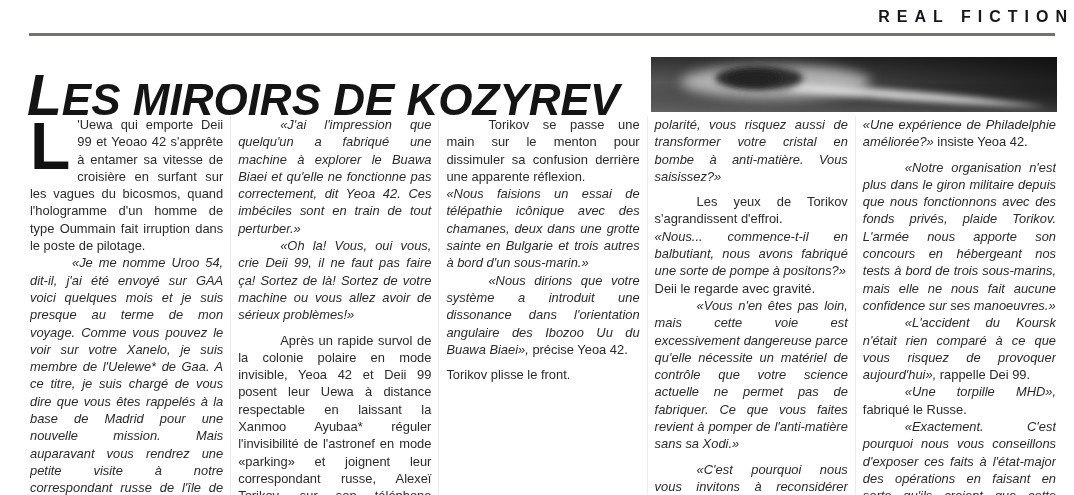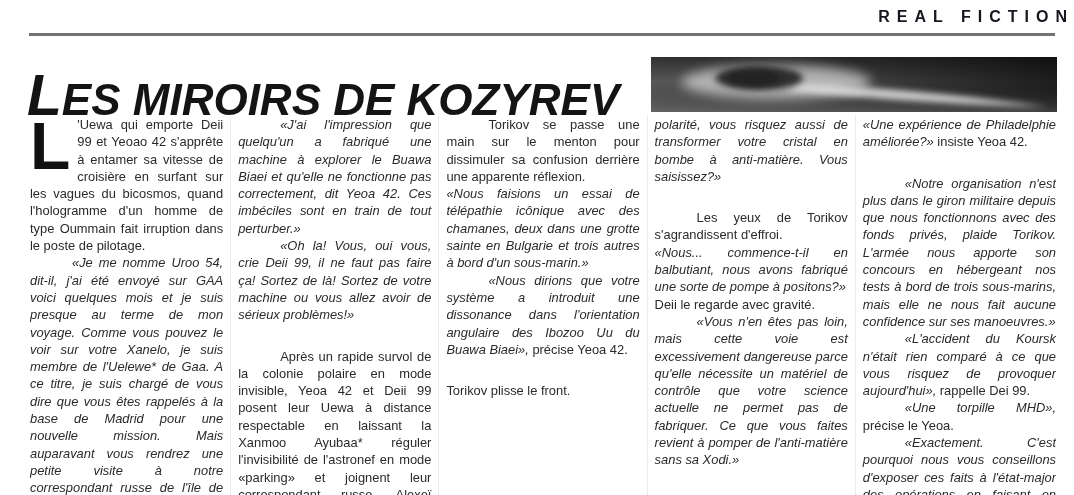--- a/index.html
+++ b/index.html
@@ -35,21 +35,21 @@
     flex:1 1 0;padding:0 7px;text-align:justify;
     font-size:12.9px;line-height:17.3px;color:#2a2a2a;
     hyphens:auto;-webkit-hyphens:auto;
   }
   .column:first-child{padding-left:0}
   .column:last-child{padding-right:0}
   .column + .column{border-left:1px solid #ebebeb}
   p.para{margin:0;}
   p.it{font-style:italic;}
   p.ind{text-indent:42px;}
-  p.gap{margin-top:24px;}
+  p.gap{margin-top:8px;}
   .tail{font-style:normal;}
   .dropcap{
     float:left;font-weight:bold;font-size:66px;line-height:53px;
     padding:4px 7px 0 0;color:#111;font-style:normal;
   }
 </style>
 </head>
 <body>
 
 <div class="kicker">REAL FICTION</div>
@@ -107,16 +107,16 @@
       <p class="para ind gap"><span>Les yeux de Torikov s'agrandissent d'effroi.</span></p>
       <p class="para it"><span>«Nous... commence-t-il en balbutiant, nous avons fabriqué une sorte de pompe à positons?»</span></p>
       <p class="para"><span>Deii le regarde avec gravité.</span></p>
       <p class="para it ind"><span>«Vous n'en êtes pas loin, mais cette voie est excessivement dangereuse parce qu'elle nécessite un matériel de contrôle que votre science actuelle ne permet pas de fabriquer. Ce que vous faites revient à pomper de l'anti-matière sans sa Xodi.»</span></p>
       <p class="para it ind gap"><span>«C'est pourquoi nous vous invitons à reconsidérer depuis ses bases votre protocole expérimental, poursuit Yeoa 42 avec fermeté. Le miroir dynamique n'est pas la réponse à vos recherches sur le</span></p>
     </div>
     <div class="column">
       <p class="para it"><span>«Une expérience de Philadelphie améliorée?»</span><span class="tail"> insiste Yeoa 42.</span></p>
       <p class="para it ind gap"><span>«Notre organisation n'est plus dans le giron militaire depuis que nous fonctionnons avec des fonds privés, plaide Torikov. L'armée nous apporte son concours en hébergeant nos tests à bord de trois sous-marins, mais elle ne nous fait aucune confidence sur ses manoeuvres.»</span></p>
       <p class="para it ind"><span>«L'accident du Koursk n'était rien comparé à ce que vous risquez de provoquer aujourd'hui»,</span><span class="tail"> rappelle Dei 99.</span></p>
-      <p class="para it ind"><span>«Une torpille MHD»,</span><span class="tail"> précise le Yeoa.</span></p>
+      <p class="para it ind"><span>«Une torpille MHD»,</span><span class="tail"> fabriqué le Russe.</span></p>
       <p class="para it ind"><span>«Exactement. C'est pourquoi nous vous conseillons d'exposer ces faits à l'état-major des opérations en faisant en sorte qu'ils croient que cette analyse vient de vous»,</span></p>
     </div>
   </div>
 
 </body></html>

